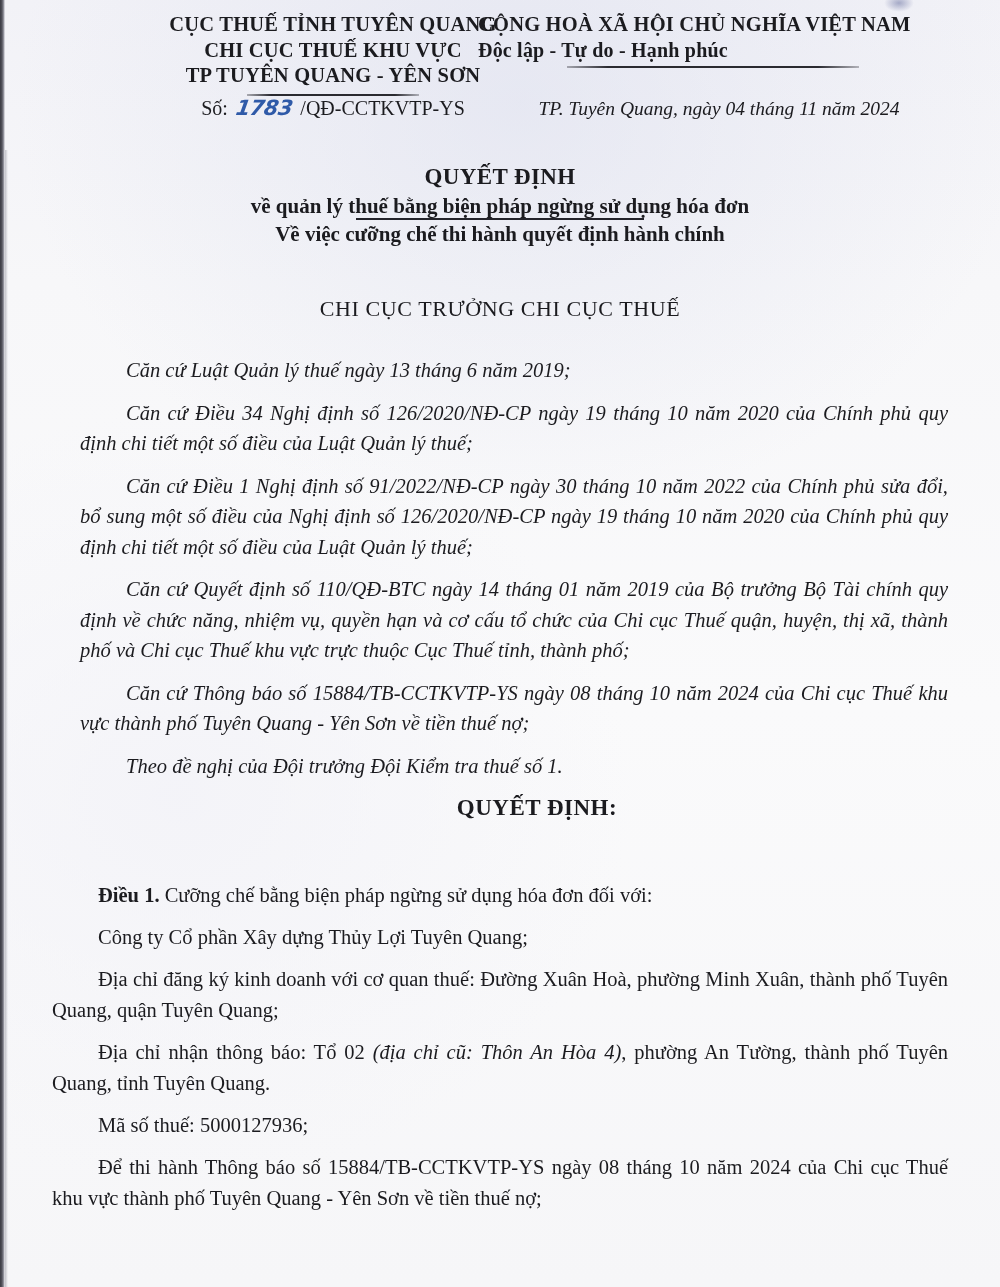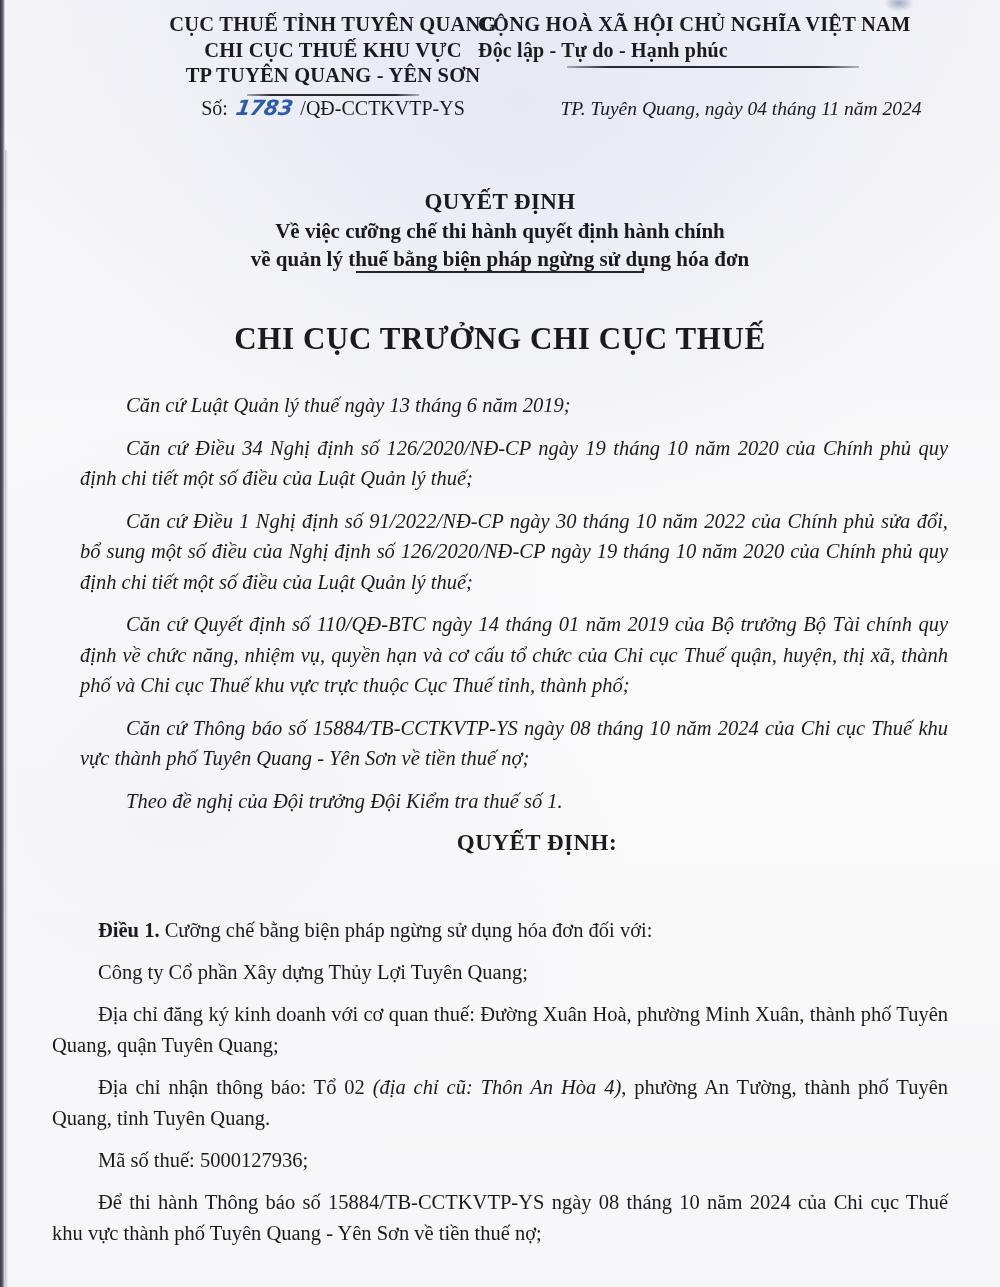--- a/index.html
+++ b/index.html
@@ -104,31 +104,31 @@
     font-size: 21px;
     font-weight: bold;
     font-style: italic;
     letter-spacing: -.5px;
     padding: 0 3px;
     display: inline-block;
     transform: skewX(-9deg);
   }
   .place-date {
     position: absolute;
-    left: 506px; top: 98px;
+    left: 484px; top: 98px;
     width: 470px;
     text-align: center;
     font-style: italic;
     font-size: 19.5px;
     white-space: nowrap;
   }
 
   
   .title-block {
-    margin-top: 47px;
+    margin-top: 22px;
     text-align: center;
   }
   .doc-title {
     font-weight: bold;
     font-size: 23px;
     letter-spacing: .4px;
     line-height: 30px;
   }
   .doc-subtitle {
     font-weight: bold;
@@ -144,22 +144,22 @@
     position: absolute;
     left: 105px;
     right: 105px;
     bottom: 0px;
     height: 1.6px;
     background: #23232a;
   }
   .authority {
     margin-top: 48px;
     text-align: center;
-    font-weight: bold;
-    font-size: 31px;
+    font-weight: normal;
+    font-size: 22px;
     letter-spacing: .6px;
   }
 
   
   .body-text {
     margin: 33px 52px 0 80px;
     font-style: italic;
     font-size: 20.5px;
     line-height: 30.5px;
     text-align: justify;
@@ -220,22 +220,22 @@
         <span class="so-label">Số:</span>
         <span class="so-number">1783</span>
         <span>/QĐ-CCTKVTP-YS</span>
       </div>
 
       <div class="place-date">TP. Tuyên Quang, ngày 04 tháng 11 năm 2024</div>
     </div>
 
     <div class="title-block">
       <div class="doc-title">QUYẾT ĐỊNH</div>
+      <div class="doc-subtitle underlined">về quản lý thuế bằng biện pháp ngừng sử dụng hóa đơn</div>
       <div class="doc-subtitle">Về việc cưỡng chế thi hành quyết định hành chính</div>
-      <div class="doc-subtitle underlined">về quản lý thuế bằng biện pháp ngừng sử dụng hóa đơn</div>
     </div>
 
     <div class="authority">CHI CỤC TRƯỞNG CHI CỤC THUẾ</div>
 
     <div class="body-text">
       <p>Căn cứ Luật Quản lý thuế ngày 13 tháng 6 năm 2019;</p>
       <p>Căn cứ Điều 34 Nghị định số 126/2020/NĐ-CP ngày 19 tháng 10 năm 2020 của Chính phủ quy định chi tiết một số điều của Luật Quản lý thuế;</p>
       <p>Căn cứ Điều 1 Nghị định số 91/2022/NĐ-CP ngày 30 tháng 10 năm 2022 của Chính phủ sửa đổi, bổ sung một số điều của Nghị định số 126/2020/NĐ-CP ngày 19 tháng 10 năm 2020 của Chính phủ quy định chi tiết một số điều của Luật Quản lý thuế;</p>
       <p>Căn cứ Quyết định số 110/QĐ-BTC ngày 14 tháng 01 năm 2019 của Bộ trưởng Bộ Tài chính quy định về chức năng, nhiệm vụ, quyền hạn và cơ cấu tổ chức của Chi cục Thuế quận, huyện, thị xã, thành phố và Chi cục Thuế khu vực trực thuộc Cục Thuế tỉnh, thành phố;</p>
       <p>Căn cứ Thông báo số 15884/TB-CCTKVTP-YS ngày 08 tháng 10 năm 2024 của Chi cục Thuế khu vực thành phố Tuyên Quang - Yên Sơn về tiền thuế nợ;</p>

